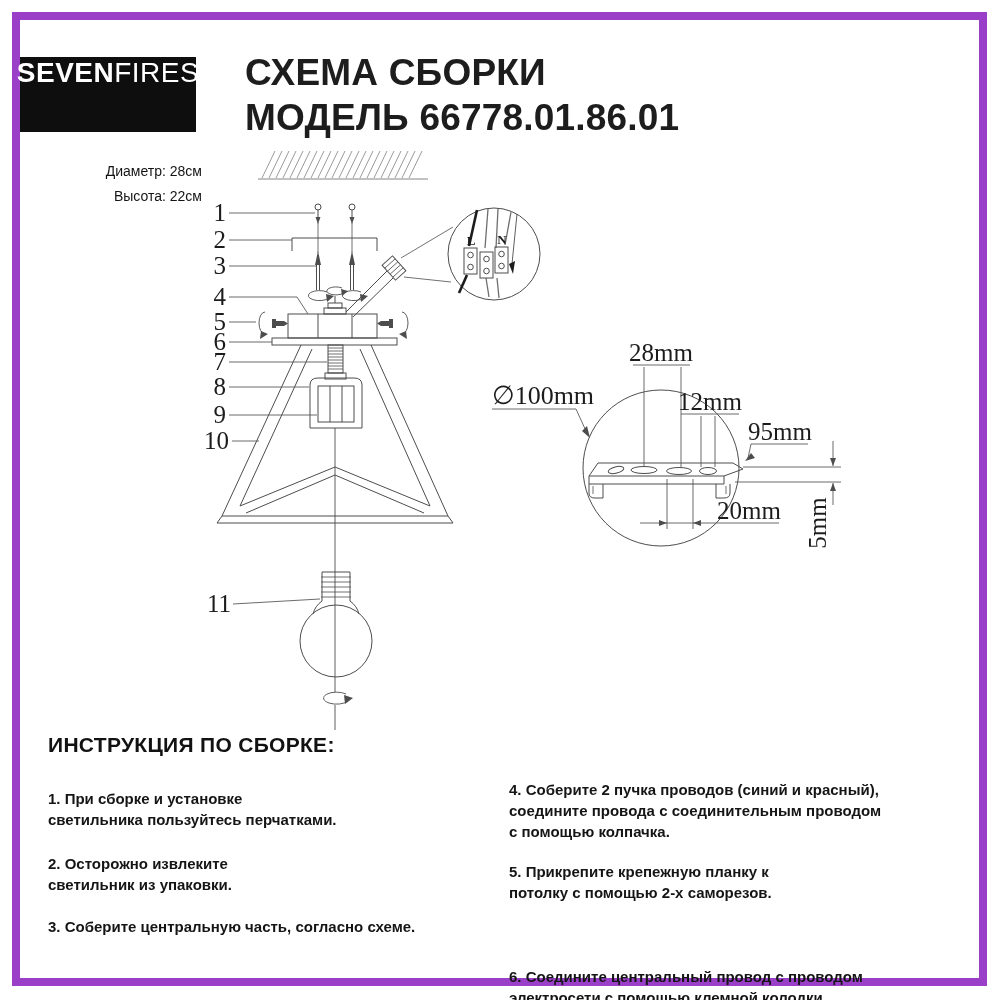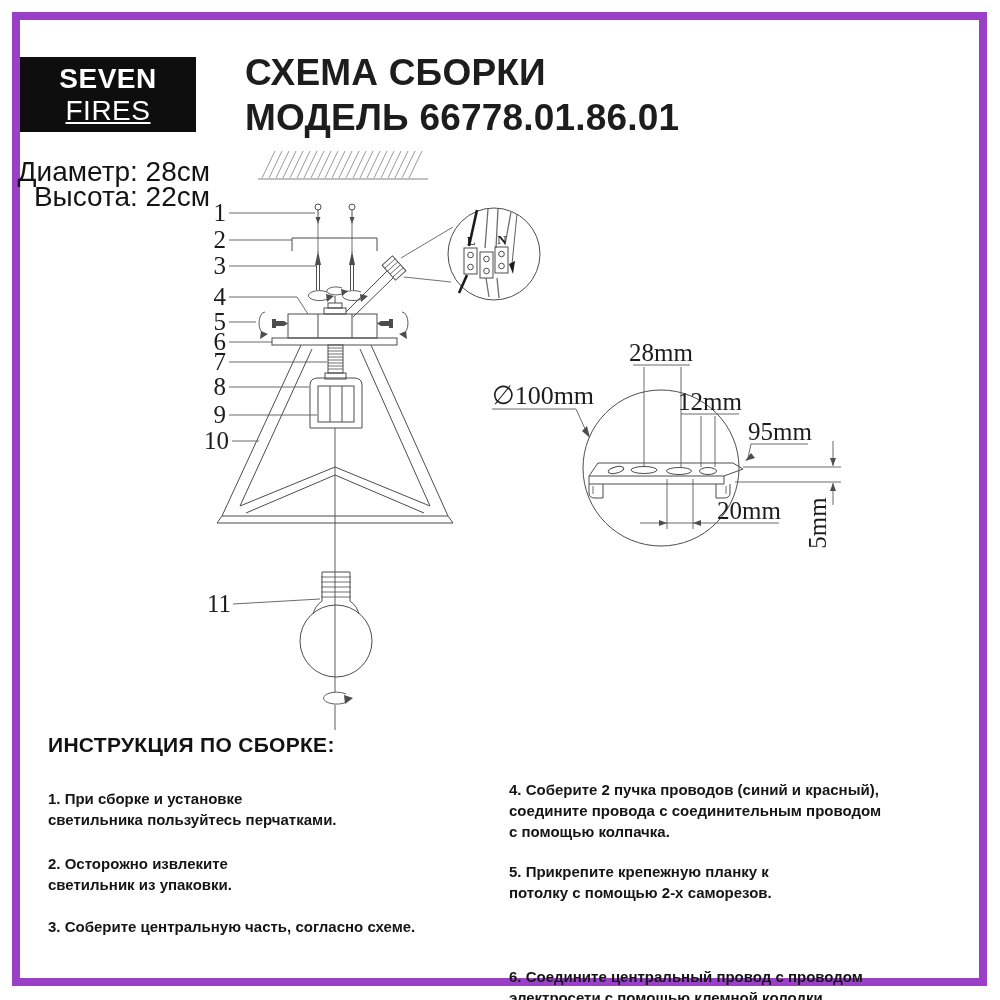--- a/index.html
+++ b/index.html
@@ -1,28 +1,28 @@
 <!DOCTYPE html>
 <html><head>
 <meta charset="utf-8">
 <style>
   html,body{margin:0;padding:0;background:#ffffff;}
   .page{position:relative;width:1000px;height:1000px;background:#ffffff;overflow:hidden;
         font-family:"Liberation Sans",sans-serif;color:#161616;}
   .frame{position:absolute;left:12px;top:12px;right:13px;bottom:14px;
          border:8px solid #9a40c8;pointer-events:none;}
   .logo{position:absolute;left:20px;top:57px;width:176px;height:75px;background:#0e0e0e;
-        display:flex;align-items:center;justify-content:center;color:#fff;
-        font-size:28px;letter-spacing:.5px;white-space:nowrap;flex-direction:column;}
+        display:flex;justify-content:center;color:#fff;
+        font-size:28px;letter-spacing:.5px;white-space:nowrap;}
   .logo .b{font-weight:700;}
-  .logo .l{font-weight:400;text-decoration:underline;}
+  .logo .l{font-weight:400;}
   .title{position:absolute;left:245px;top:50px;font-size:37px;font-weight:700;
          line-height:45px;color:#1d1d1d;letter-spacing:.2px;}
   .specs{position:absolute;top:159px;left:0px;width:202px;text-align:right;
-         font-size:28px;font-weight:500;line-height:25px;color:#141414;padding-left:8px;}
+         font-size:14px;font-weight:500;line-height:25px;color:#141414;}
   .instr-heading{position:absolute;left:48px;top:733px;font-size:21px;font-weight:700;
                  letter-spacing:.3px;color:#121212;}
   .instr{position:absolute;font-size:15px;font-weight:600;line-height:21px;
          color:#151515;white-space:pre-line;}
   .i1{left:48px;top:788px;width:420px;}
   .i2{left:48px;top:853px;width:420px;}
   .i3{left:48px;top:916px;width:460px;}
   .i4{left:509px;top:779px;width:470px;}
   .i5{left:509px;top:861px;width:470px;}
   .i6{left:509px;top:918px;width:470px;margin-top:48px;}

